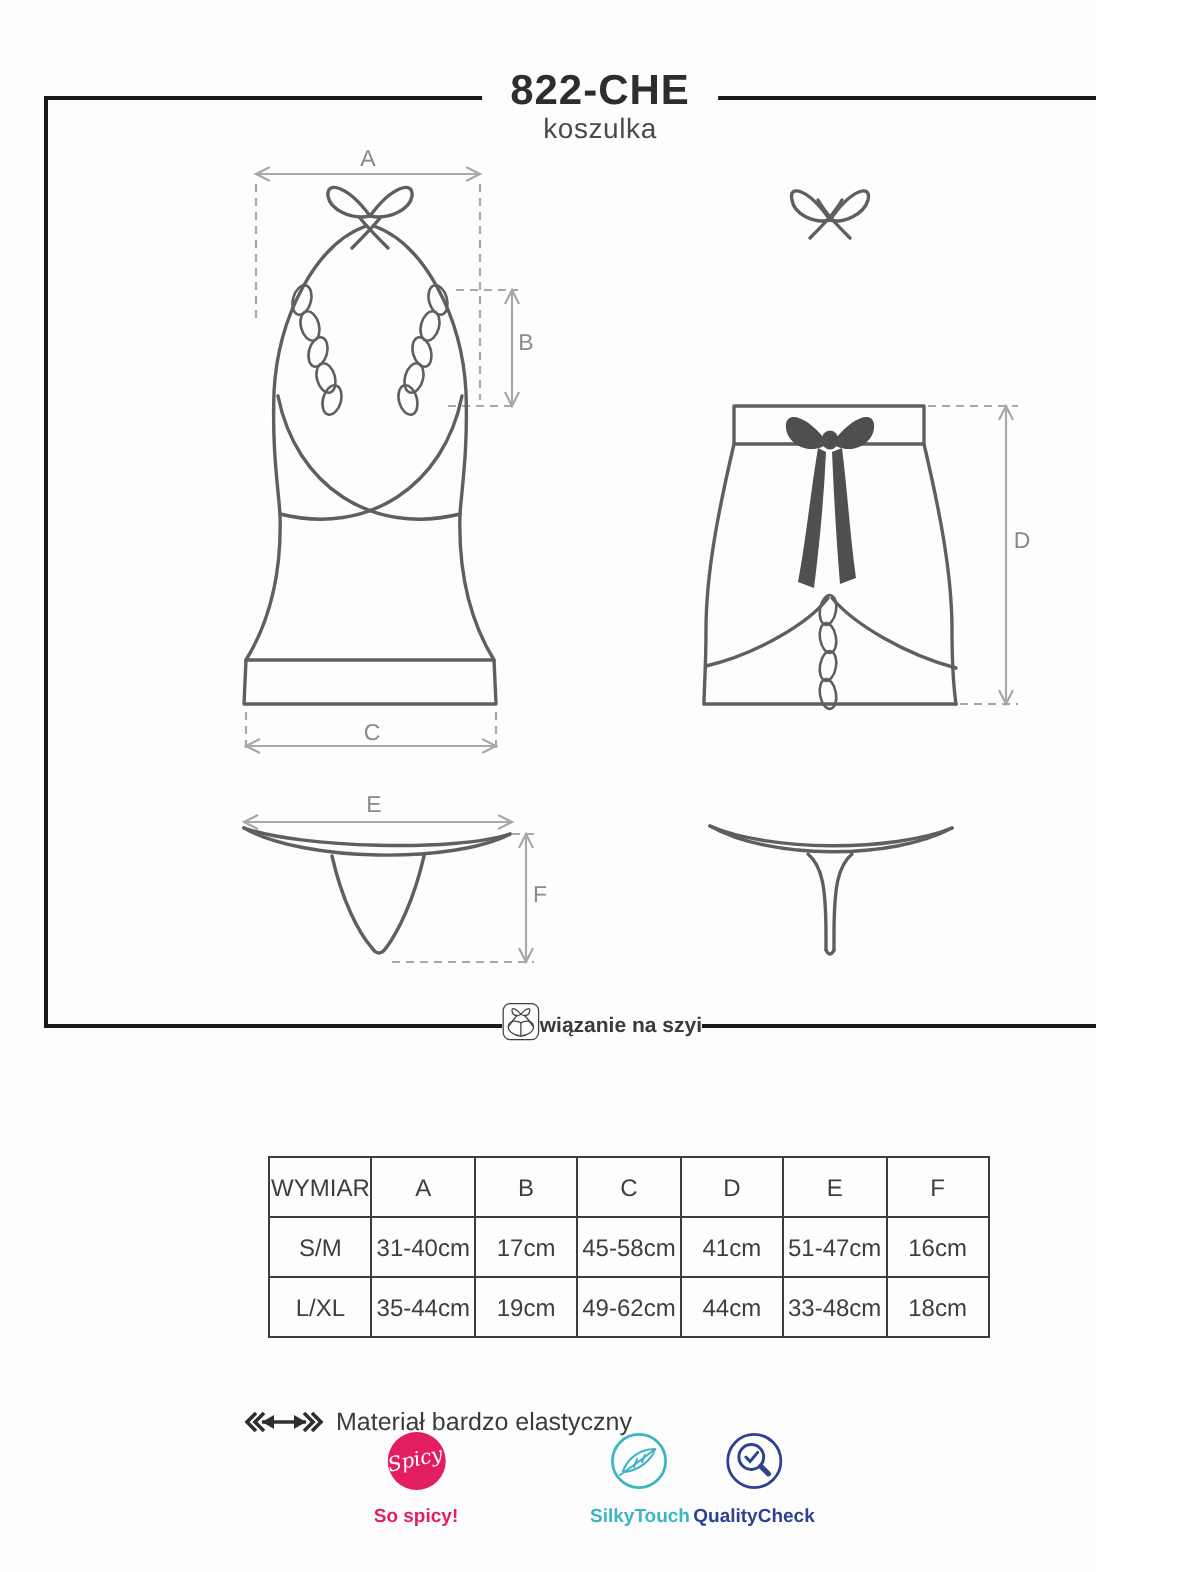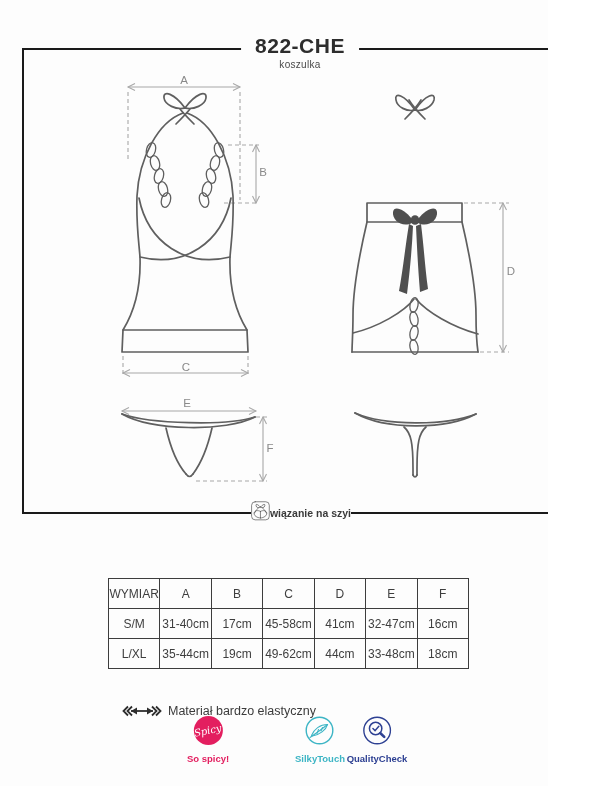--- a/index.html
+++ b/index.html
@@ -7,34 +7,34 @@
         font-family:"Liberation Sans",sans-serif;}
 
   
   #frame{position:absolute;left:22px;top:48px;width:551px;height:462px;
          border:2px solid #1a1a1a;background:transparent;}
 
   
   #title-block{position:absolute;left:300px;top:33px;transform:translateX(-50%);
                background:#fdfdfd;padding:0 14px;text-align:center;z-index:5;}
   #title-block .title{font-size:21px;font-weight:600;letter-spacing:.5px;color:#2d2d2d;line-height:26px;white-space:nowrap;}
-  #title-block .subtitle{font-size:10px;color:#4a4a4a;line-height:11px;letter-spacing:.3px;}
+  #title-block .subtitle{font-size:14px;color:#4a4a4a;line-height:11px;letter-spacing:.3px;}
 
   
   #neck-note{position:absolute;left:301px;top:486px;transform:translateX(-50%);
              width:100px;background:#fdfdfd;display:flex;align-items:center;z-index:5;}
   #neck-note .caption{font-size:10.5px;font-weight:700;color:#3a3a3a;margin-top:3px;white-space:nowrap;}
 
   
   #drawing{position:absolute;left:0;top:0;z-index:4;}
 
   .dim-label{position:absolute;transform:translate(-50%,-50%);font-size:11.5px;color:#8a8a8a;z-index:6;}
 
   
-  #size-table{position:absolute;left:108px;top:578px;width:361px;border-collapse:collapse;
+  #size-table{position:absolute;left:134px;top:578px;width:361px;border-collapse:collapse;
               table-layout:fixed;z-index:5;}
   #size-table th,#size-table td{border:1px solid #3d3d3d;font-weight:400;font-size:12px;color:#3e3e3e;
               text-align:center;vertical-align:middle;height:29px;padding:0;white-space:nowrap;}
 
   
   #material-note{position:absolute;left:122px;top:704px;display:flex;align-items:flex-start;z-index:5;}
   #material-note .txt{font-size:12.5px;color:#3b3b3b;margin-left:6px;}
 
   
   .badge{position:absolute;top:716px;transform:translateX(-50%);display:flex;flex-direction:column;
@@ -191,21 +191,21 @@
       <th>D</th>
       <th>E</th>
       <th>F</th>
     </tr>
     <tr>
       <td>S/M</td>
       <td>31-40cm</td>
       <td>17cm</td>
       <td>45-58cm</td>
       <td>41cm</td>
-      <td>32-47cm</td>
+      <td>51-47cm</td>
       <td>16cm</td>
     </tr>
     <tr>
       <td>L/XL</td>
       <td>35-44cm</td>
       <td>19cm</td>
       <td>49-62cm</td>
       <td>44cm</td>
       <td>33-48cm</td>
       <td>18cm</td>

